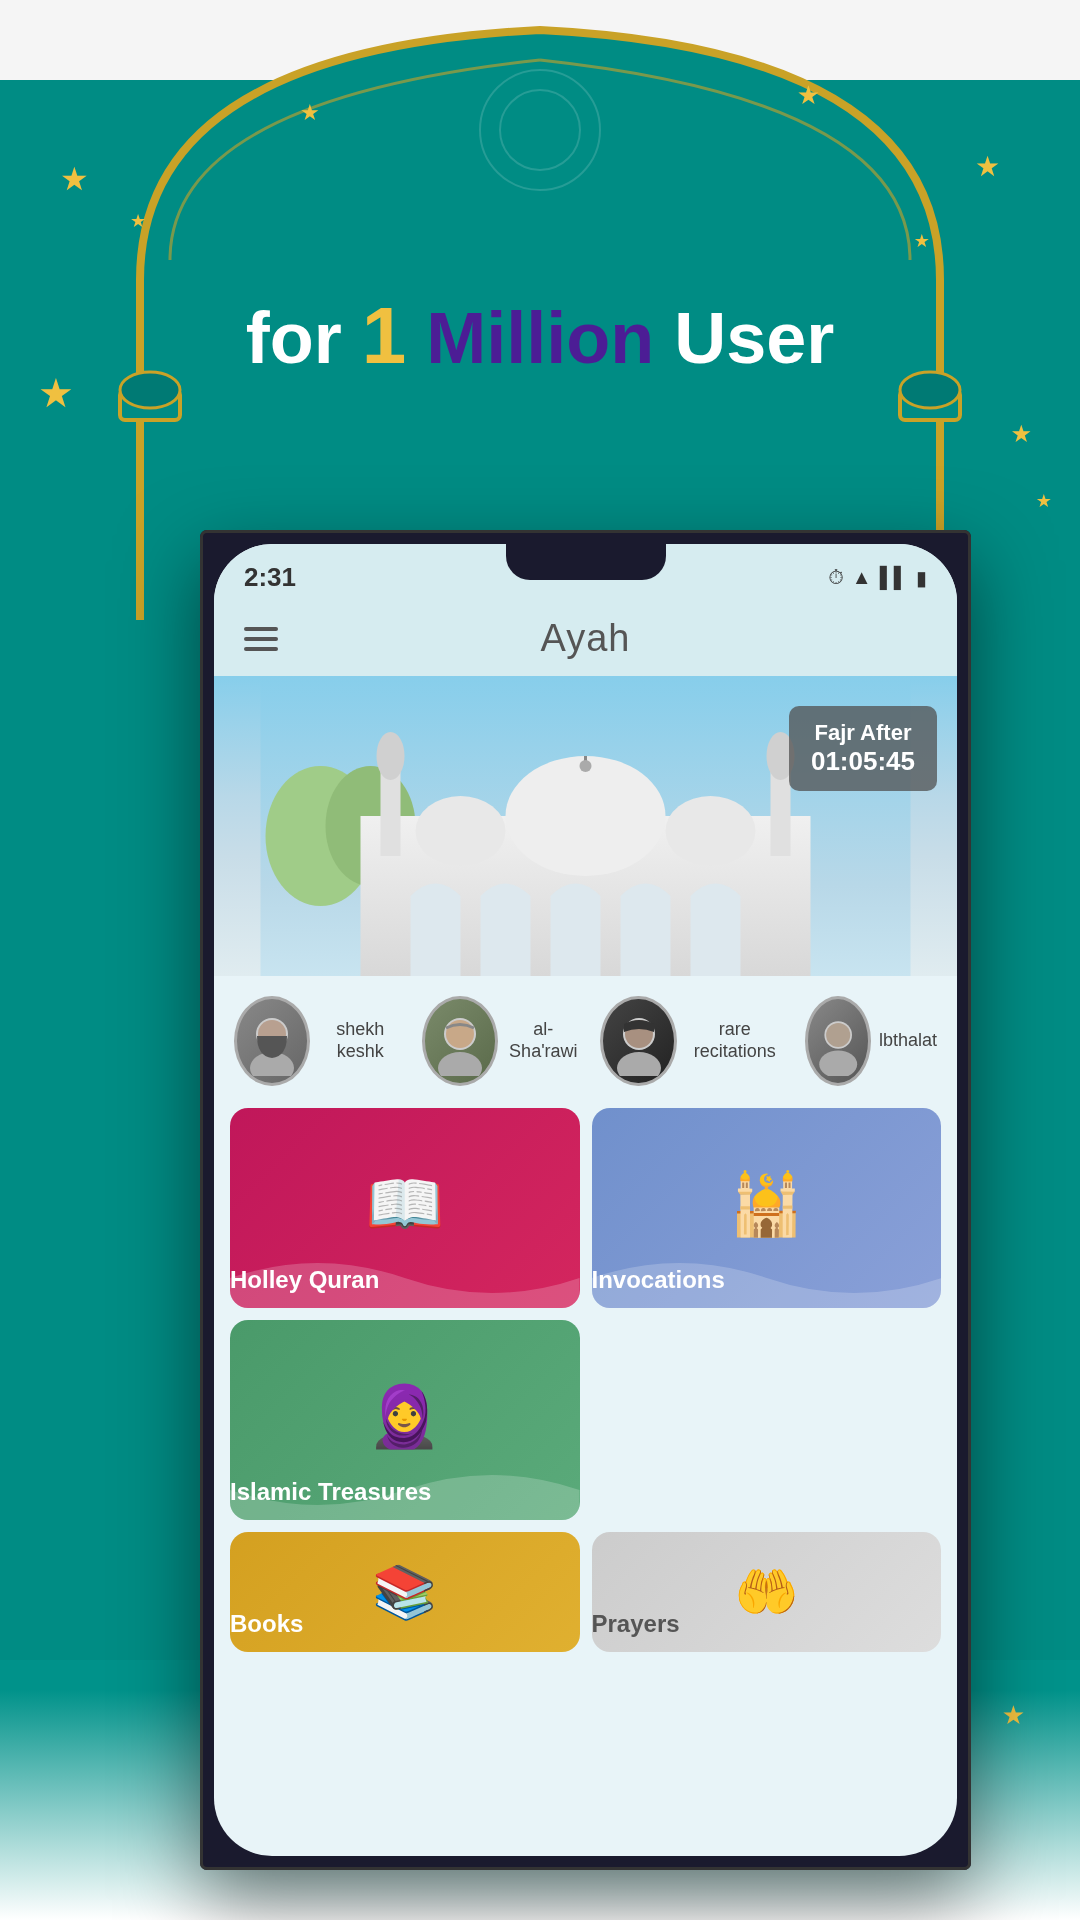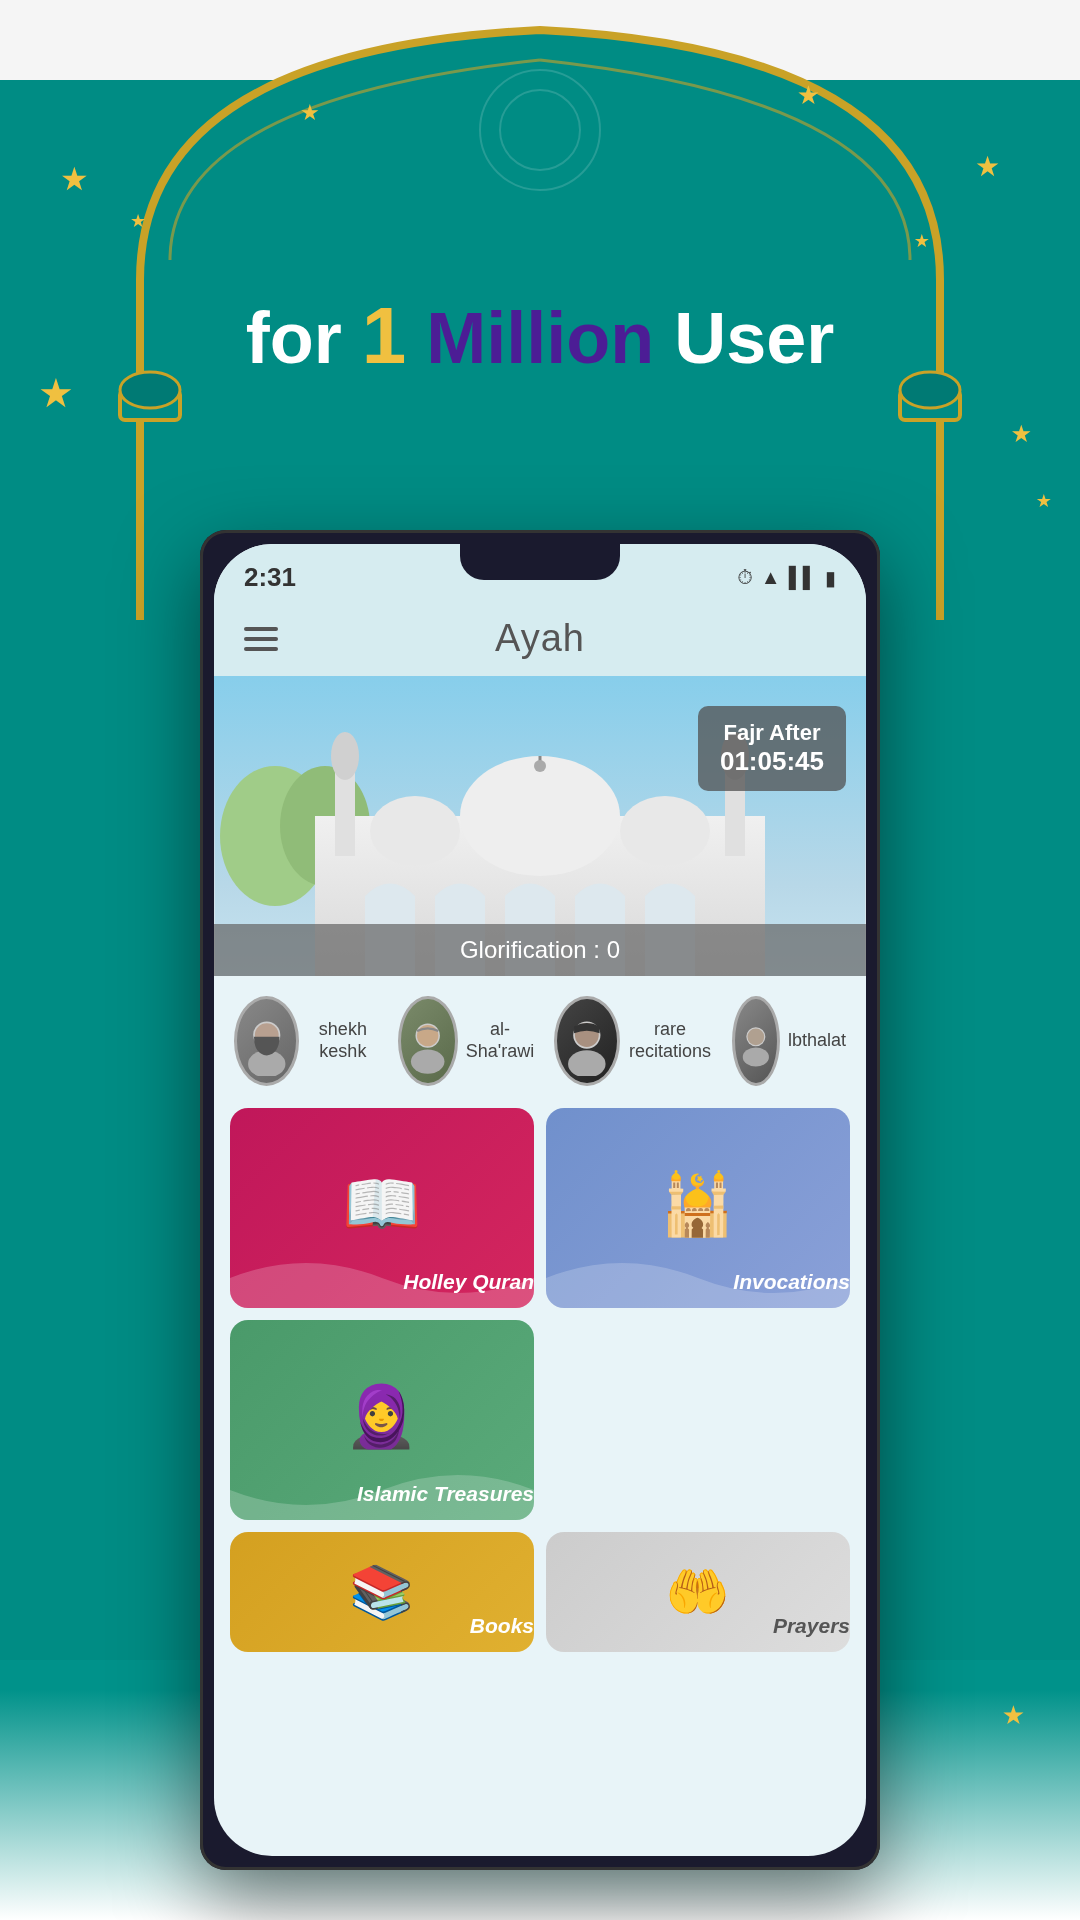--- a/index.html
+++ b/index.html
@@ -96,24 +96,24 @@
       position: absolute;
       top: 530px;
       left: 50%;
       transform: translateX(-50%);
       width: 680px;
       height: 1320px;
       z-index: 20;
     }
 
     .phone-outer {
-      width: 680px;
+      width: 771px;
       height: 1340px;
       background: #1a1a2e;
-      border-radius: 26px;
+      border-radius: 7px;
       box-shadow: 0 30px 80px rgba(0,0,0,0.5), inset 0 0 0 3px #333;
       position: relative;
       overflow: hidden;
     }
 
     .phone-screen {
       position: absolute;
       top: 14px; left: 14px;
       right: 14px; bottom: 14px;
       background: #e8f4f8;
@@ -296,29 +296,28 @@
     .card-invocations { background: linear-gradient(135deg, #7090cc, #8aa0d8); }
     .card-treasures { background: linear-gradient(135deg, #4a9a6a, #5aaa7a); }
 
     .card-icon {
       font-size: 64px;
       margin-bottom: 8px;
       z-index: 2;
     }
 
     .card-label {
-      font-size: 21px;
+      font-size: 24px;
       font-weight: 700;
       color: #fff;
       z-index: 2;
       position: absolute;
       bottom: 14px;
       left: 0; right: 0;
-      text-align: right;
-      font-style: italic;
+      text-align: left;
     }
 
     
     .bottom-partial {
       display: grid;
       grid-template-columns: 1fr 1fr;
       gap: 12px;
       padding: 0 16px 12px;
       background: #e8f4f8;
     }
@@ -473,23 +472,20 @@
             <path d="M360,300 L360,220 Q385,195 410,220 L410,300" fill="#dde8ee"></path>
             <path d="M430,300 L430,220 Q455,195 480,220 L480,300" fill="#dde8ee"></path>
           </svg>
         </div>
 
         <div class="prayer-overlay">
           <div class="prayer-label">Fajr  After</div>
           <div class="prayer-time">01:05:45</div>
         </div>
 
-        <div class="glorification-bar">
-          <span>Glorification : 0</span>
-        </div>
       </div>
 
       <div class="reciters-row">
         <div class="reciter-item">
           <div class="reciter-avatar" style="background:linear-gradient(135deg,#888,#666);">
             <svg width="70" height="70" viewBox="0 0 70 70">
                 <circle cx="35" cy="28" r="16" fill="#ccc"></circle>
                 <ellipse cx="35" cy="62" rx="22" ry="16" fill="#aaa"></ellipse>
                 <circle cx="35" cy="28" r="14" fill="#b8a090"></circle>
                 <path d="M20,30 Q20,50 35,52 Q50,50 50,30" fill="#555"></path>

